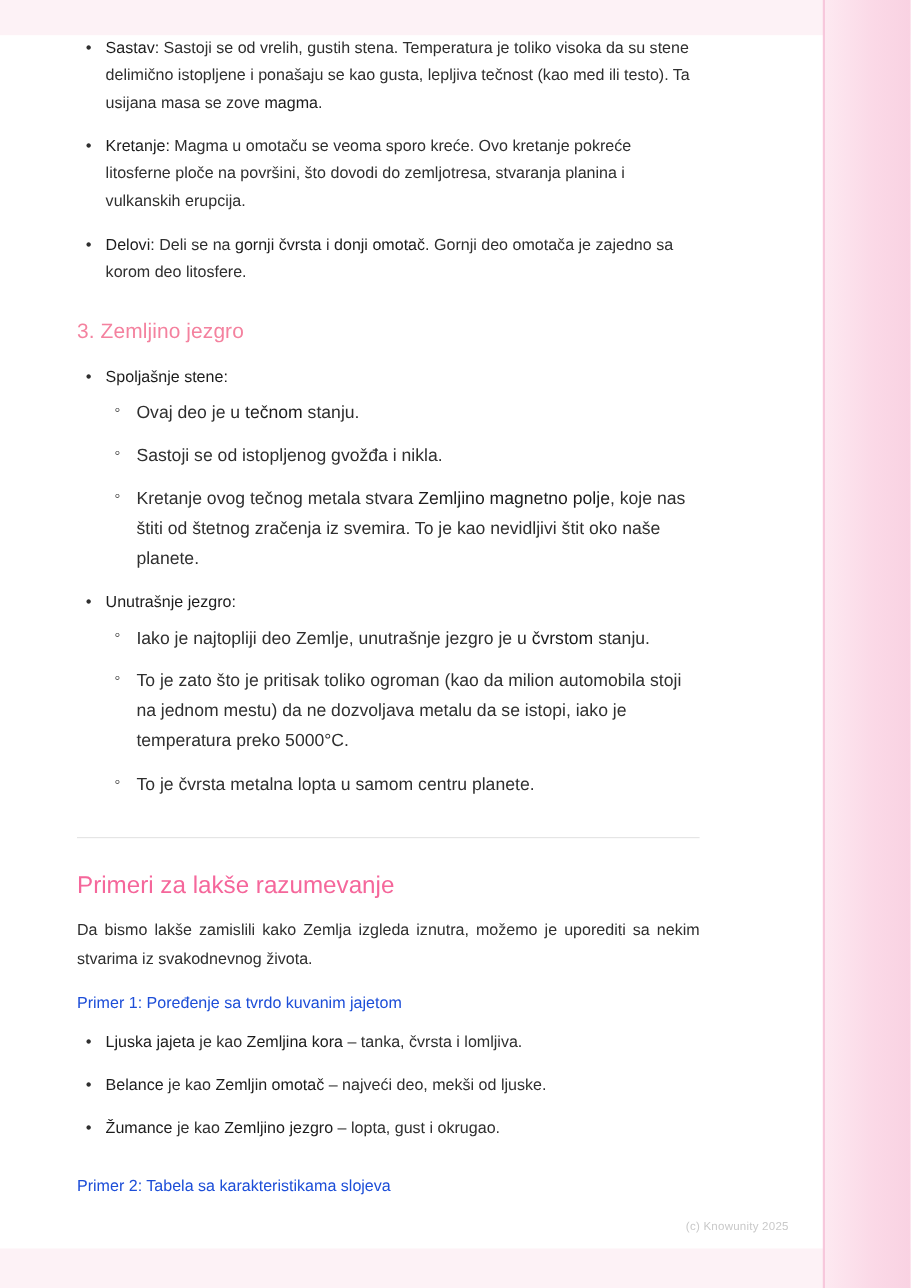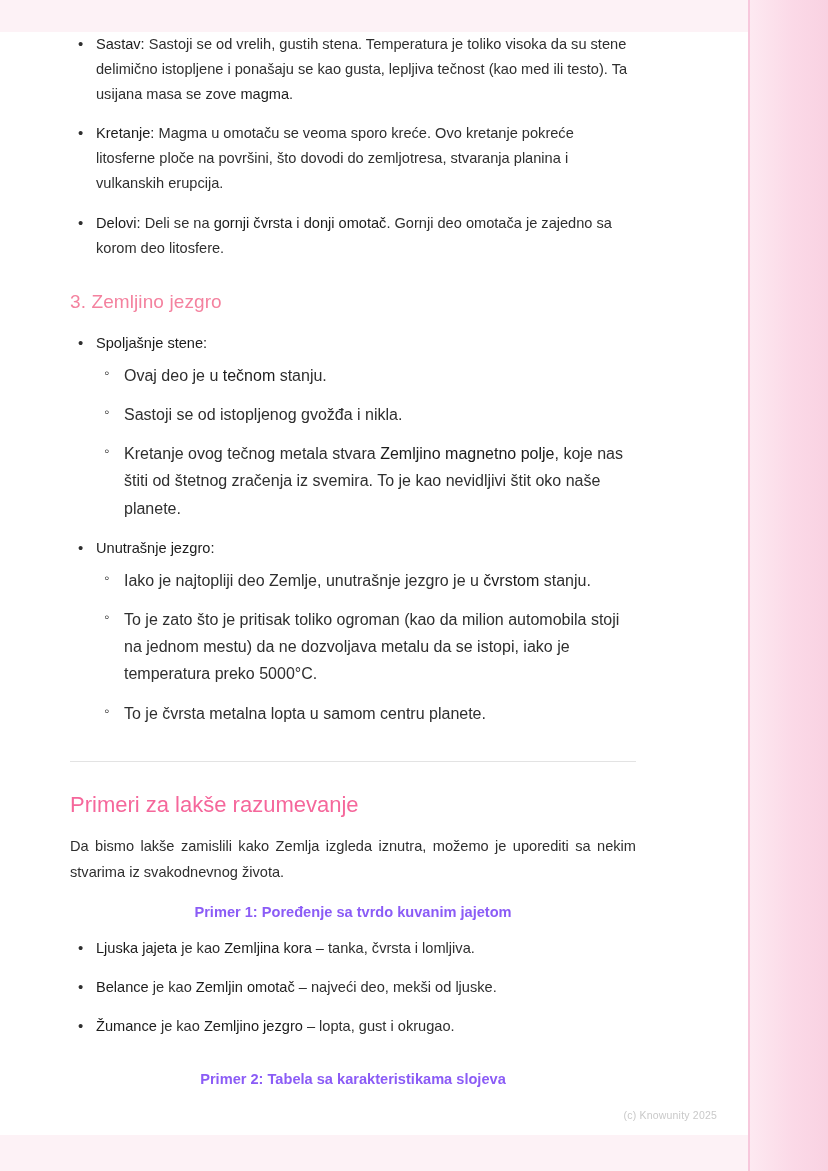--- a/index.html
+++ b/index.html
@@ -119,24 +119,23 @@
   }
   p.body {
     font-size: 14.6px;
     line-height: 1.78;
     color: #2f2f2f;
     margin: 0 0 18px 0;
     text-align: justify;
   }
   p.subhead {
     font-size: 14.6px;
-    font-weight: bold;
-    color: #8b5cf6;
+    font-weight: normal;
+    color: #1d4ed8;
     margin: 0 0 16px 0;
-    text-align: center;
   }
   hr.divider {
     border: none;
     border-top: 1px solid #e3e3e3;
     margin: 34px 0 0 0;
   }
   .spacer-18 { height: 18px; }
   .watermark {
     position: absolute;
     right: 111px;

